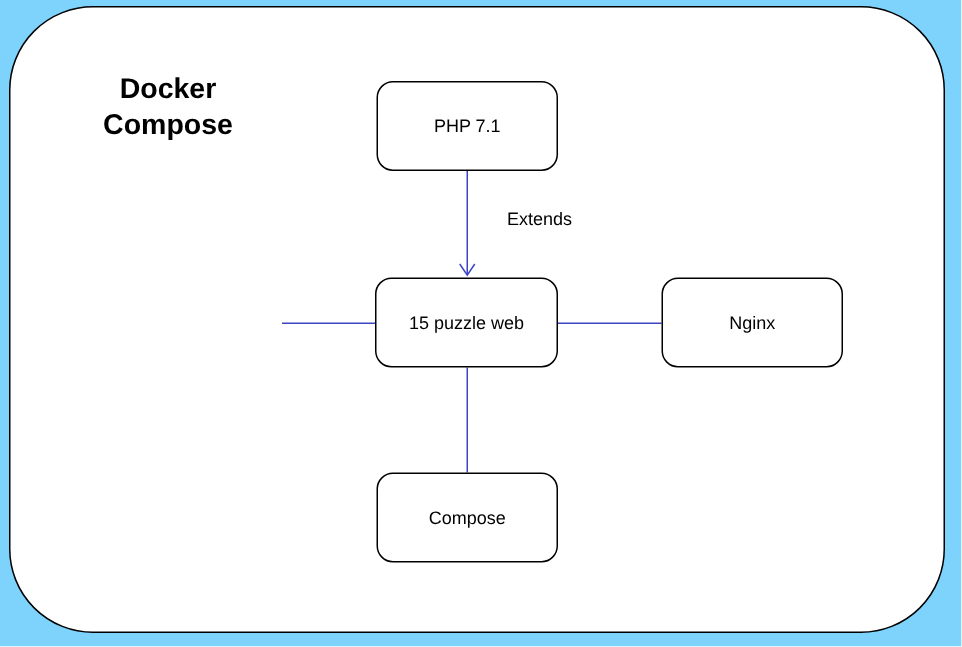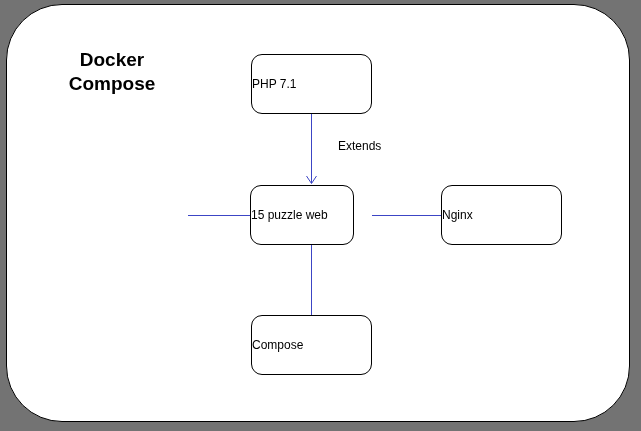--- a/index.html
+++ b/index.html
@@ -5,21 +5,21 @@
   html, body {
     margin: 0;
     padding: 0;
     background: #ffffff;
     font-family: "Liberation Sans", sans-serif;
   }
   .canvas {
     position: relative;
     width: 641px;
     height: 431px;
-    background: #737373;
+    background: #7dd3fc;
     overflow: hidden;
   }
   .outer-frame {
     position: absolute;
     left: 6px;
     top: 4px;
     width: 624px;
     height: 418px;
     border: 1px solid #000000;
     border-radius: 56px;
@@ -39,27 +39,28 @@
     white-space: pre-line;
   }
   .node {
     position: absolute;
     box-sizing: border-box;
     border: 1px solid #000000;
     border-radius: 11px;
     background: #ffffff;
     display: flex;
     align-items: center;
+    justify-content: center;
     font-size: 12px;
     color: #000000;
     text-align: center;
   }
   .node-php     { left: 251px; top: 54px;  width: 121px; height: 60px; }
   .node-api     { left: 66px;  top: 185px; width: 122px; height: 60px; }
-  .node-web     { left: 250px; top: 185px; width: 104px; height: 60px; }
+  .node-web     { left: 250px; top: 185px; width: 122px; height: 60px; }
   .node-nginx   { left: 441px; top: 185px; width: 121px; height: 60px; }
   .node-posgres { left: 251px; top: 315px; width: 121px; height: 60px; }
   .edges-layer {
     position: absolute;
     left: 0;
     top: 0;
     width: 641px;
     height: 431px;
     pointer-events: none;
   }

